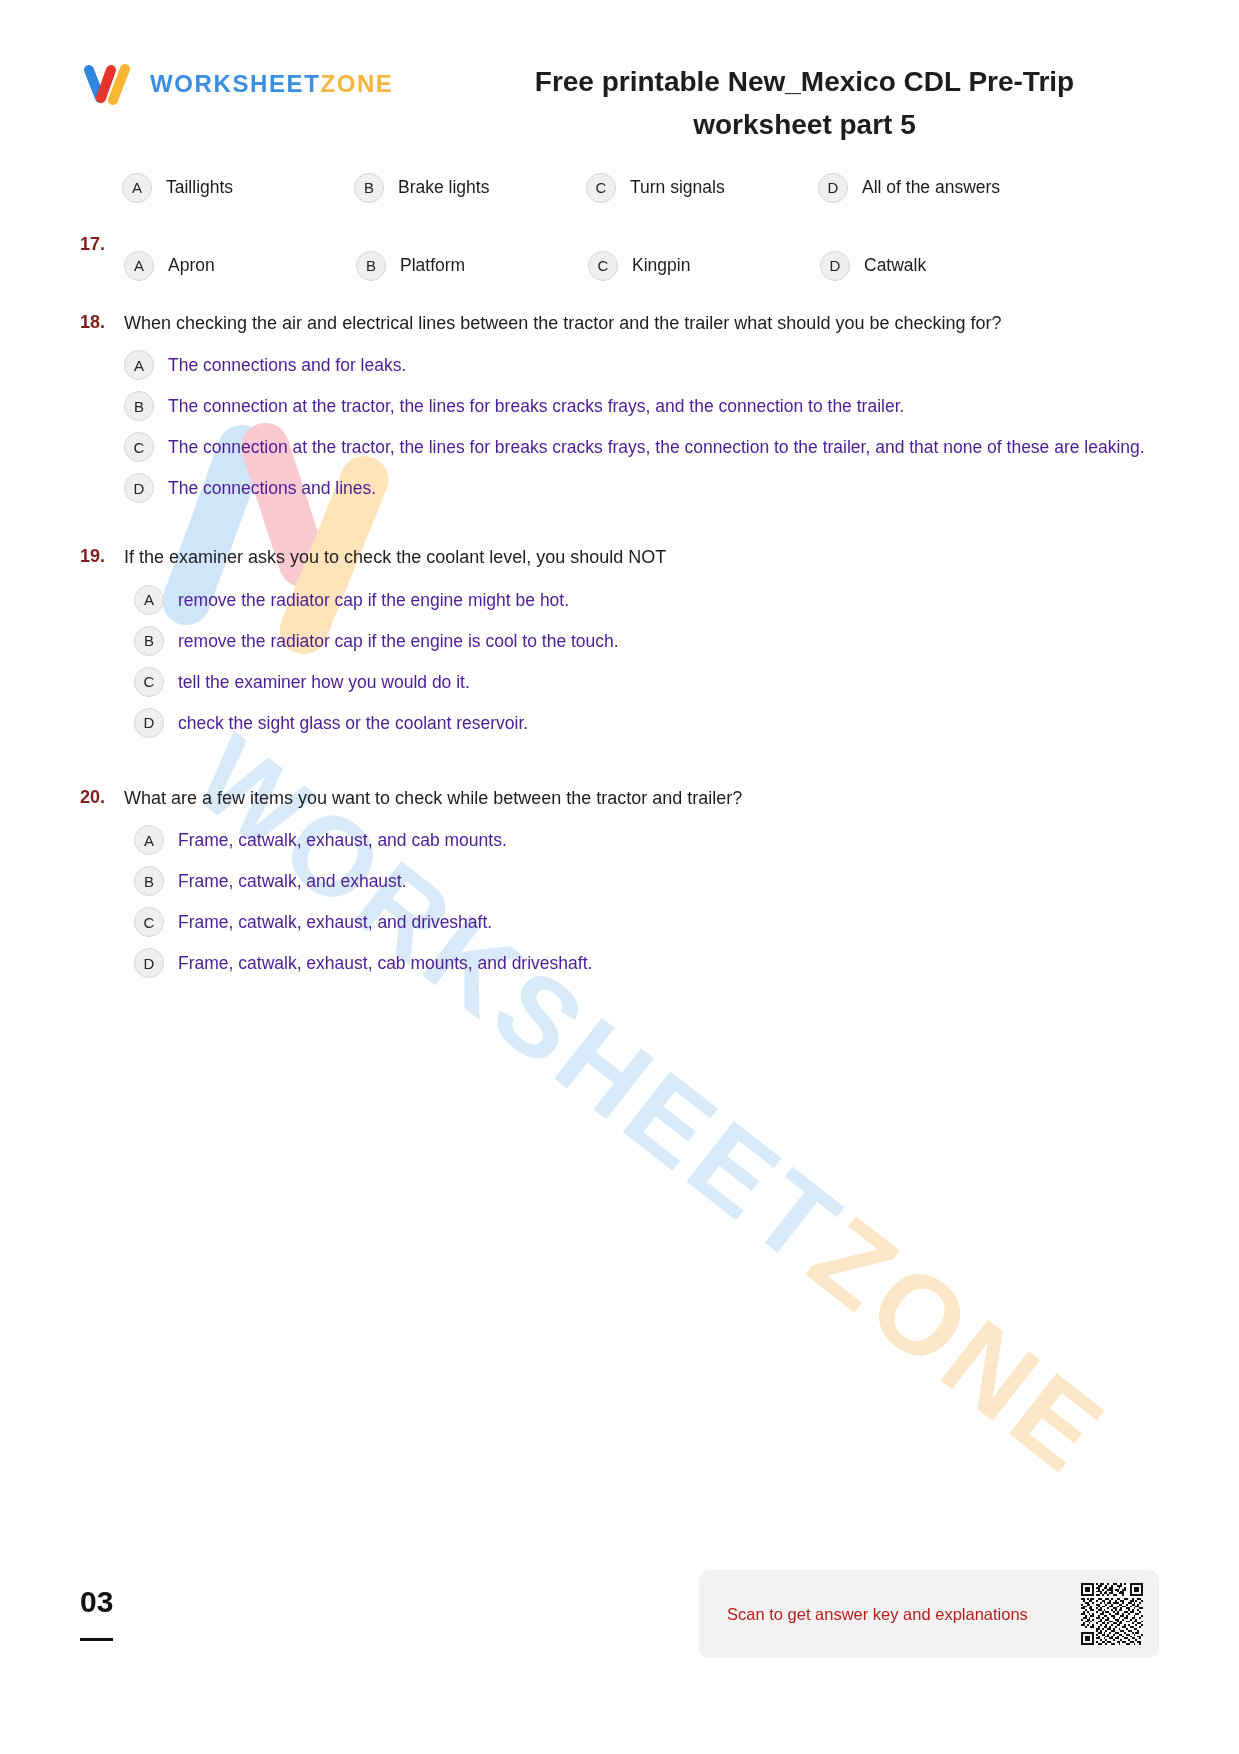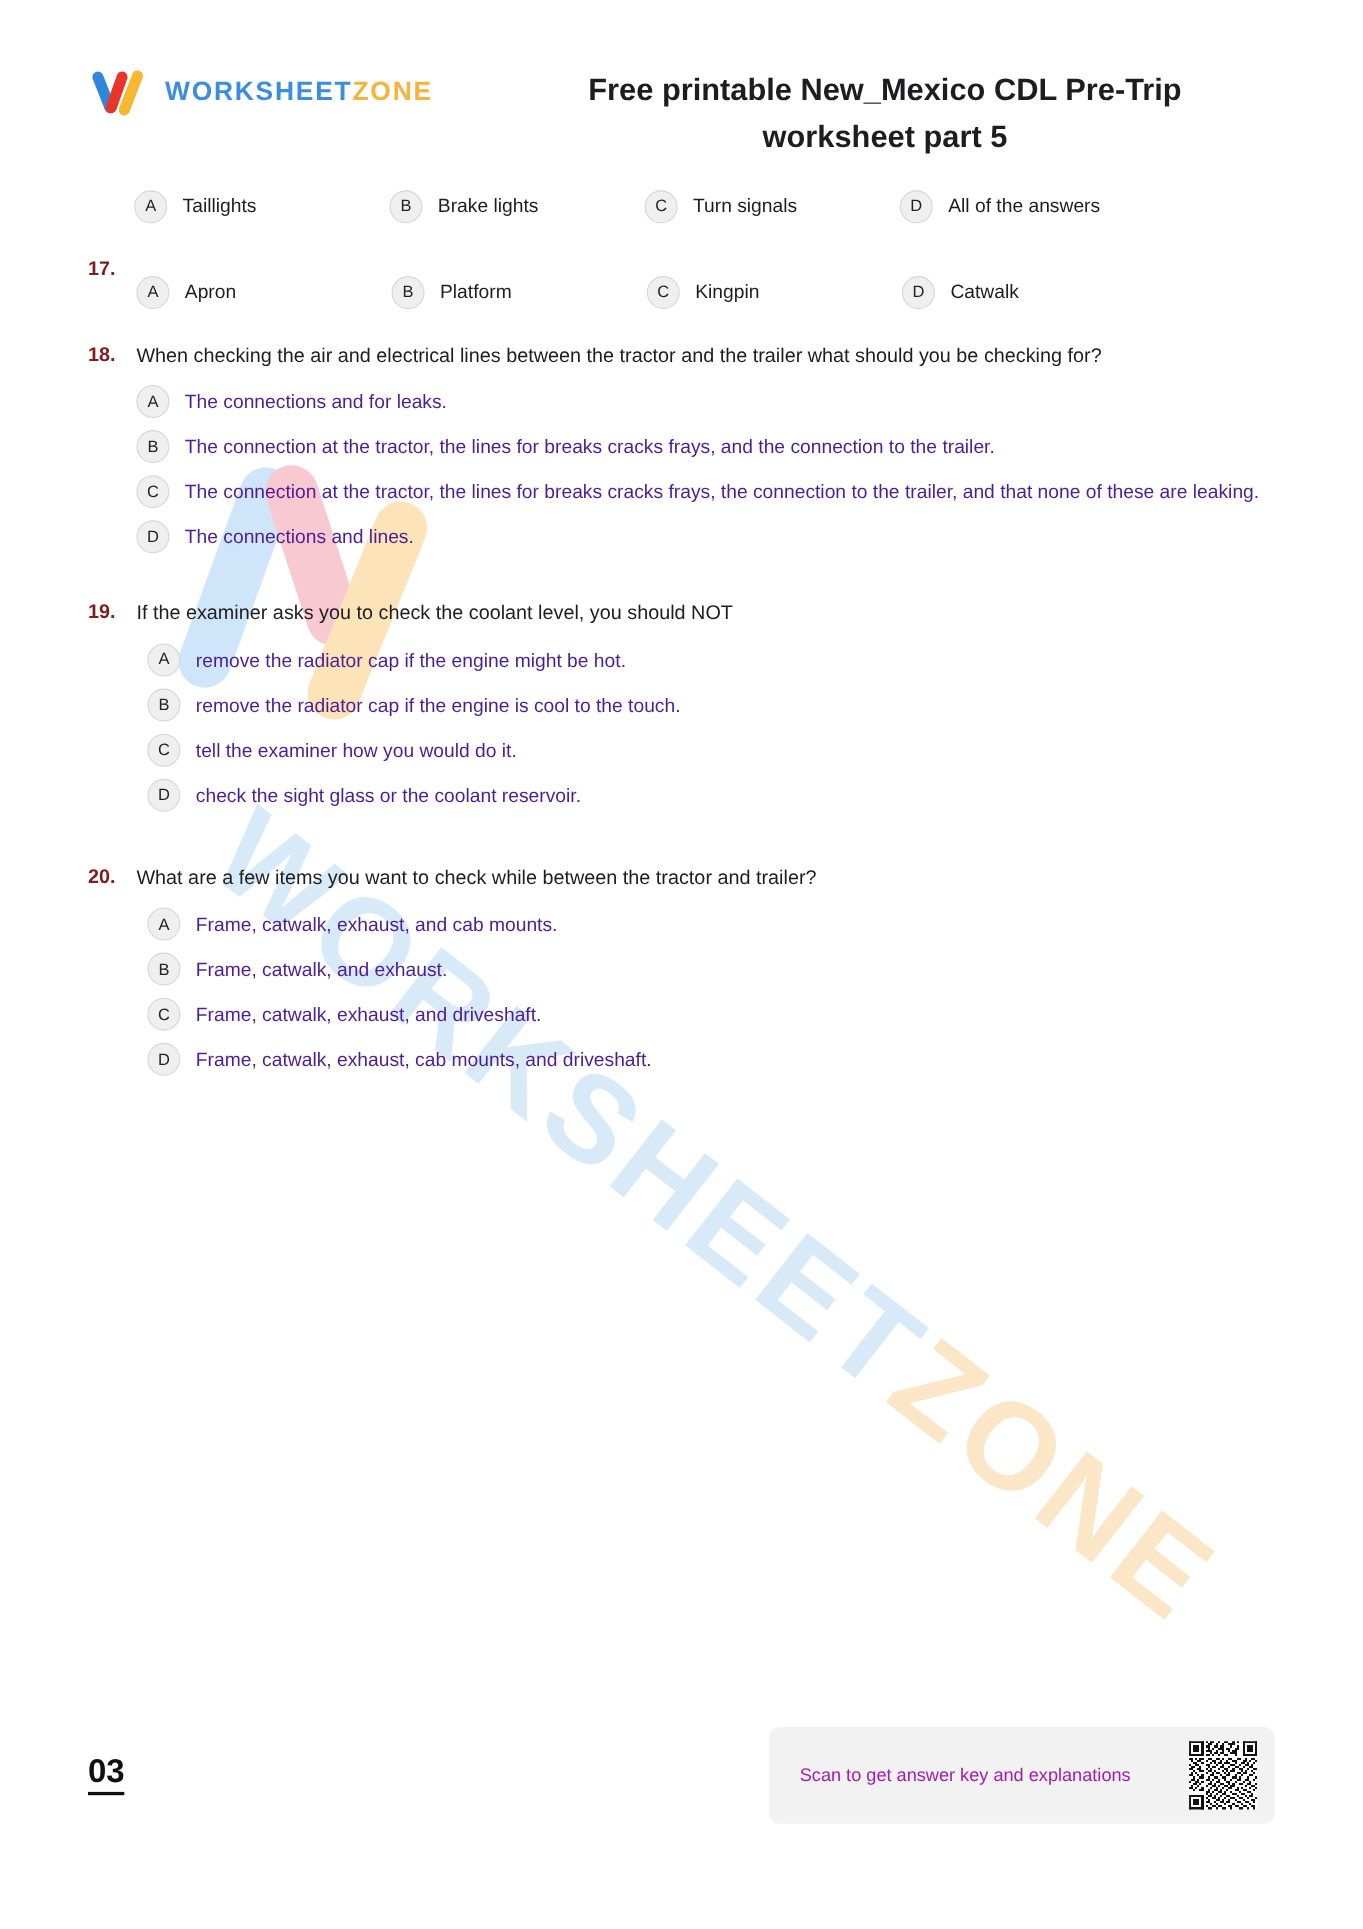--- a/index.html
+++ b/index.html
@@ -157,35 +157,35 @@
     z-index: 2;
     padding: 0 80px;
     display: flex;
     align-items: center;
   }
   .page-num {
     font-size: 30px;
     font-weight: 700;
     color: #111;
     border-bottom: 3px solid #111;
-    padding-bottom: 3px;
+    padding-bottom: 21px;
     line-height: 1;
   }
   .scan-box {
     margin-left: auto;
     width: 460px;
     height: 88px;
     background: #f2f2f2;
     border-radius: 10px;
     display: flex;
     align-items: center;
     justify-content: space-between;
     padding: 0 16px 0 28px;
   }
-  .scan-text { font-size: 16.5px; color: #a21caf; }
+  .scan-text { font-size: 16.5px; color: #b91c1c; }
   .qr { width: 62px; height: 62px; flex: none; }
 </style>
 </head>
 <body>
 
 <div class="page">
 
   <div class="watermark">
     <div class="wm-mark wm-b1"></div>
     <div class="wm-mark wm-b2"></div>

